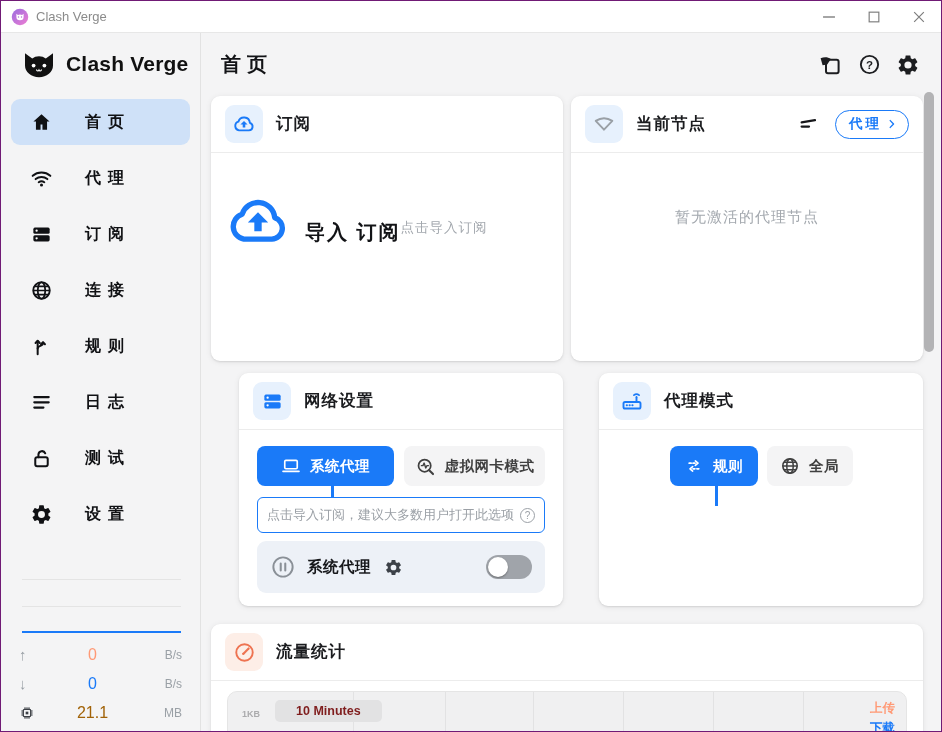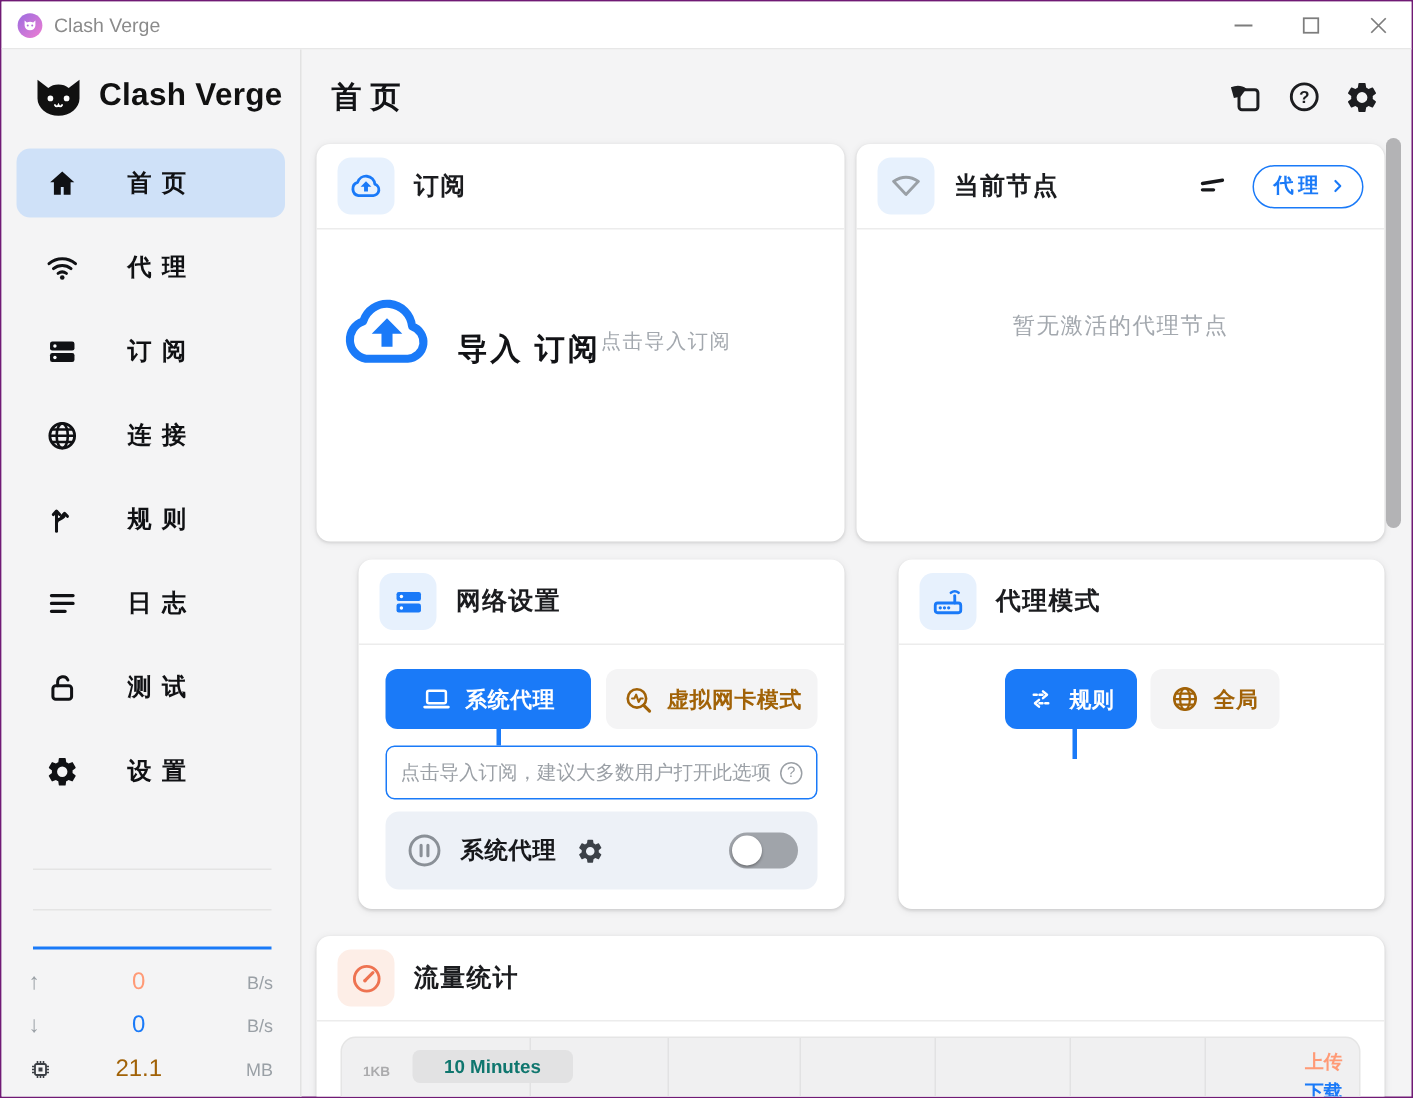--- a/index.html
+++ b/index.html
@@ -70,41 +70,41 @@
   .import-hint{margin-top:13px;font-size:13.5px;color:#a3a8ae;letter-spacing:1px;}
 
   
   .node-right{margin-left:auto;display:flex;align-items:center;gap:14px;}
   .sort-btn{background:none;border:none;color:#17181b;width:24px;height:24px;display:flex;align-items:center;justify-content:center;cursor:pointer;}
   .proxy-pill{display:flex;align-items:center;gap:3px;height:29px;padding:0 9px 0 13px;border:1.4px solid var(--accent);border-radius:15px;background:#fff;color:var(--accent);font-size:13.5px;font-weight:700;letter-spacing:3px;cursor:pointer;}
   .node-empty{padding-top:55px;text-align:center;font-size:15px;color:#a3a8ae;letter-spacing:1px;}
 
   
   .seg-row{display:flex;gap:10px;padding:16px 18px 0;}
-  .seg{height:40px;border:none;border-radius:8px;display:flex;align-items:center;justify-content:center;gap:9px;font-size:14.5px;font-weight:700;color:#a16207;background:#f4f4f5;cursor:pointer;letter-spacing:.5px;}
+  .seg{height:40px;border:none;border-radius:8px;display:flex;align-items:center;justify-content:center;gap:9px;font-size:14.5px;font-weight:700;color:#404040;background:#f4f4f5;cursor:pointer;letter-spacing:.5px;}
   .seg.sel{background:var(--accent);color:#fff;}
   .connector{width:3px;background:var(--accent);}
   .hint-box{margin:0 18px;height:36px;border:1px solid var(--accent);border-radius:6px;display:flex;align-items:center;justify-content:center;gap:6px;color:#9ba0a6;font-size:13px;white-space:nowrap;}
   .q-circle{width:15px;height:15px;border:1.3px solid #9ba0a6;border-radius:50%;display:inline-flex;align-items:center;justify-content:center;font-size:10px;color:#9ba0a6;flex:none;}
   .q-circle::before{content:"?";}
   .toggle-row{margin:8px 18px 0;height:52px;background:#edf1f7;border-radius:9px;display:flex;align-items:center;padding:0 13px;gap:11px;}
   .toggle-label{font-size:15.5px;font-weight:600;color:#17181b;letter-spacing:.5px;}
   .gear-btn{background:none;border:none;color:#3c4148;width:22px;height:22px;display:flex;align-items:center;justify-content:center;cursor:pointer;}
   .switch{margin-left:auto;width:46px;height:24px;border-radius:12px;background:#a0a4aa;position:relative;cursor:pointer;border:none;}
   .switch .knob{position:absolute;left:2px;top:2px;width:20px;height:20px;border-radius:50%;background:#fff;box-shadow:0 1px 2px rgba(0,0,0,.35);}
 
   .modes-row{display:flex;gap:9px;justify-content:center;padding-top:16px;}
   .mode-connector{width:3px;height:20px;background:var(--accent);margin-left:116px;}
   .net-connector{height:11px;margin-left:92px;}
 
   
   .chart-panel{position:relative;margin:10px 16px 0;height:120px;background:#f0f0f1;border:1px solid #e5e5e5;border-radius:10px;overflow:hidden;}
   .gridline{position:absolute;top:0;bottom:0;width:1px;background:#e2e2e3;}
   .axis-label{position:absolute;left:14px;top:17px;font-size:9px;color:#ababad;font-weight:600;}
-  .duration-chip{position:absolute;left:47px;top:8px;height:22px;padding:0 21px;background:#e2e2e3;border:none;border-radius:5px;font-size:12.5px;font-weight:700;color:#0f766e;cursor:pointer;}
+  .duration-chip{position:absolute;left:47px;top:8px;height:22px;padding:0 21px;background:#e2e2e3;border:none;border-radius:5px;font-size:12.5px;font-weight:700;color:#7f1d1d;cursor:pointer;}
   .legend{position:absolute;right:11px;top:6px;text-align:right;line-height:20px;font-size:12.5px;font-weight:700;}
   .legend .up{color:var(--upload);}
   .legend .down{color:var(--download);}
 
   
   .scroll-thumb{position:absolute;left:723px;top:59px;width:10px;height:260px;border-radius:5px;background:#b3b3b5;cursor:pointer;}
 </style>
 </head>
 <body>
 

